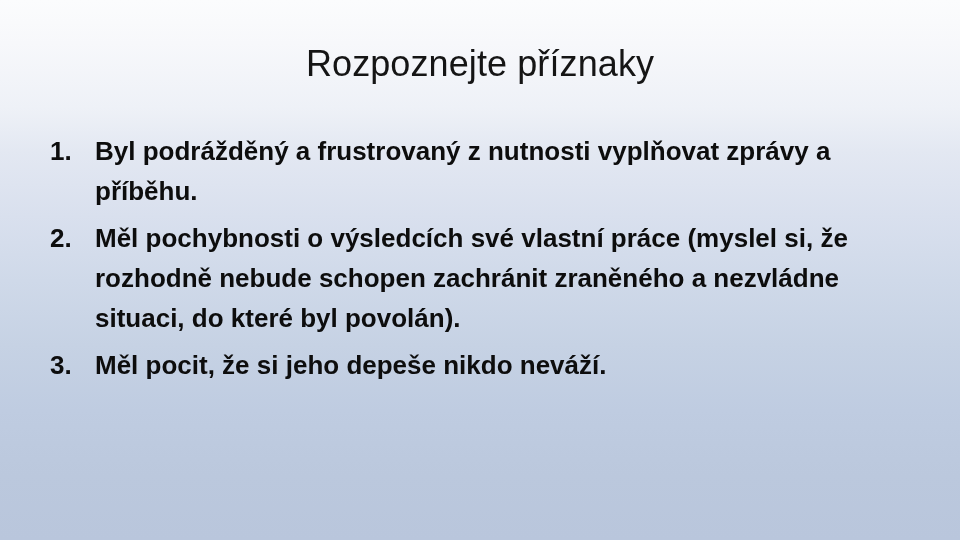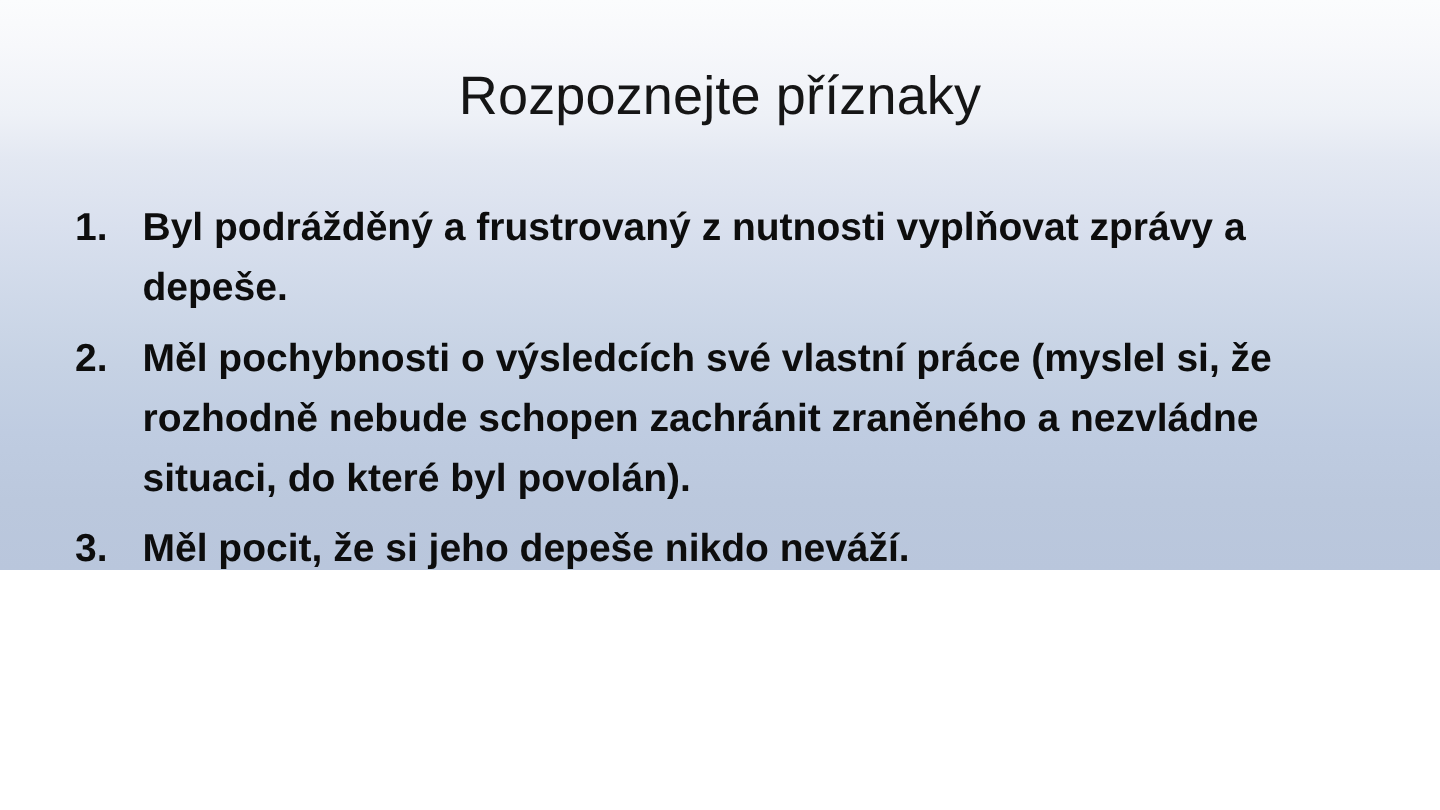--- a/index.html
+++ b/index.html
@@ -11,21 +11,21 @@
     width: 960px;
     height: 540px;
     overflow: hidden;
     font-family: "Liberation Sans", sans-serif;
     background: #ffffff;
   }
 
   .slide {
     position: relative;
     width: 960px;
-    height: 380px;
+    height: 540px;
     box-sizing: border-box;
     background: linear-gradient(180deg,
         #fbfcfd 0%,
         #f7f8fb 8%,
         #eef1f7 20%,
         #e3e8f2 28%,
         #d9e0ee 40%,
         #cfd9e9 52%,
         #c6d2e4 64%,
         #bfcce1 76%,
@@ -104,21 +104,21 @@
 
   <div class="slide-title">Rozpoznejte příznaky</div>
 
   <div class="body-area">
 
 
     <ol class="numbered-list">
 
       <li class="list-item">
         <span class="item-number">1.</span>
-        <span class="item-text">Byl podrážděný a frustrovaný z nutnosti vyplňovat zprávy a depeše.</span>
+        <span class="item-text">Byl podrážděný a frustrovaný z nutnosti vyplňovat zprávy a příběhu.</span>
       </li>
 
       <li class="list-item">
         <span class="item-number">2.</span>
         <span class="item-text">Měl pochybnosti o výsledcích své vlastní práce (myslel si, že rozhodně nebude schopen zachránit zraněného a nezvládne situaci, do které byl povolán).</span>
       </li>
 
       <li class="list-item">
         <span class="item-number">3.</span>
         <span class="item-text">Měl pocit, že si jeho depeše nikdo neváží.</span>

